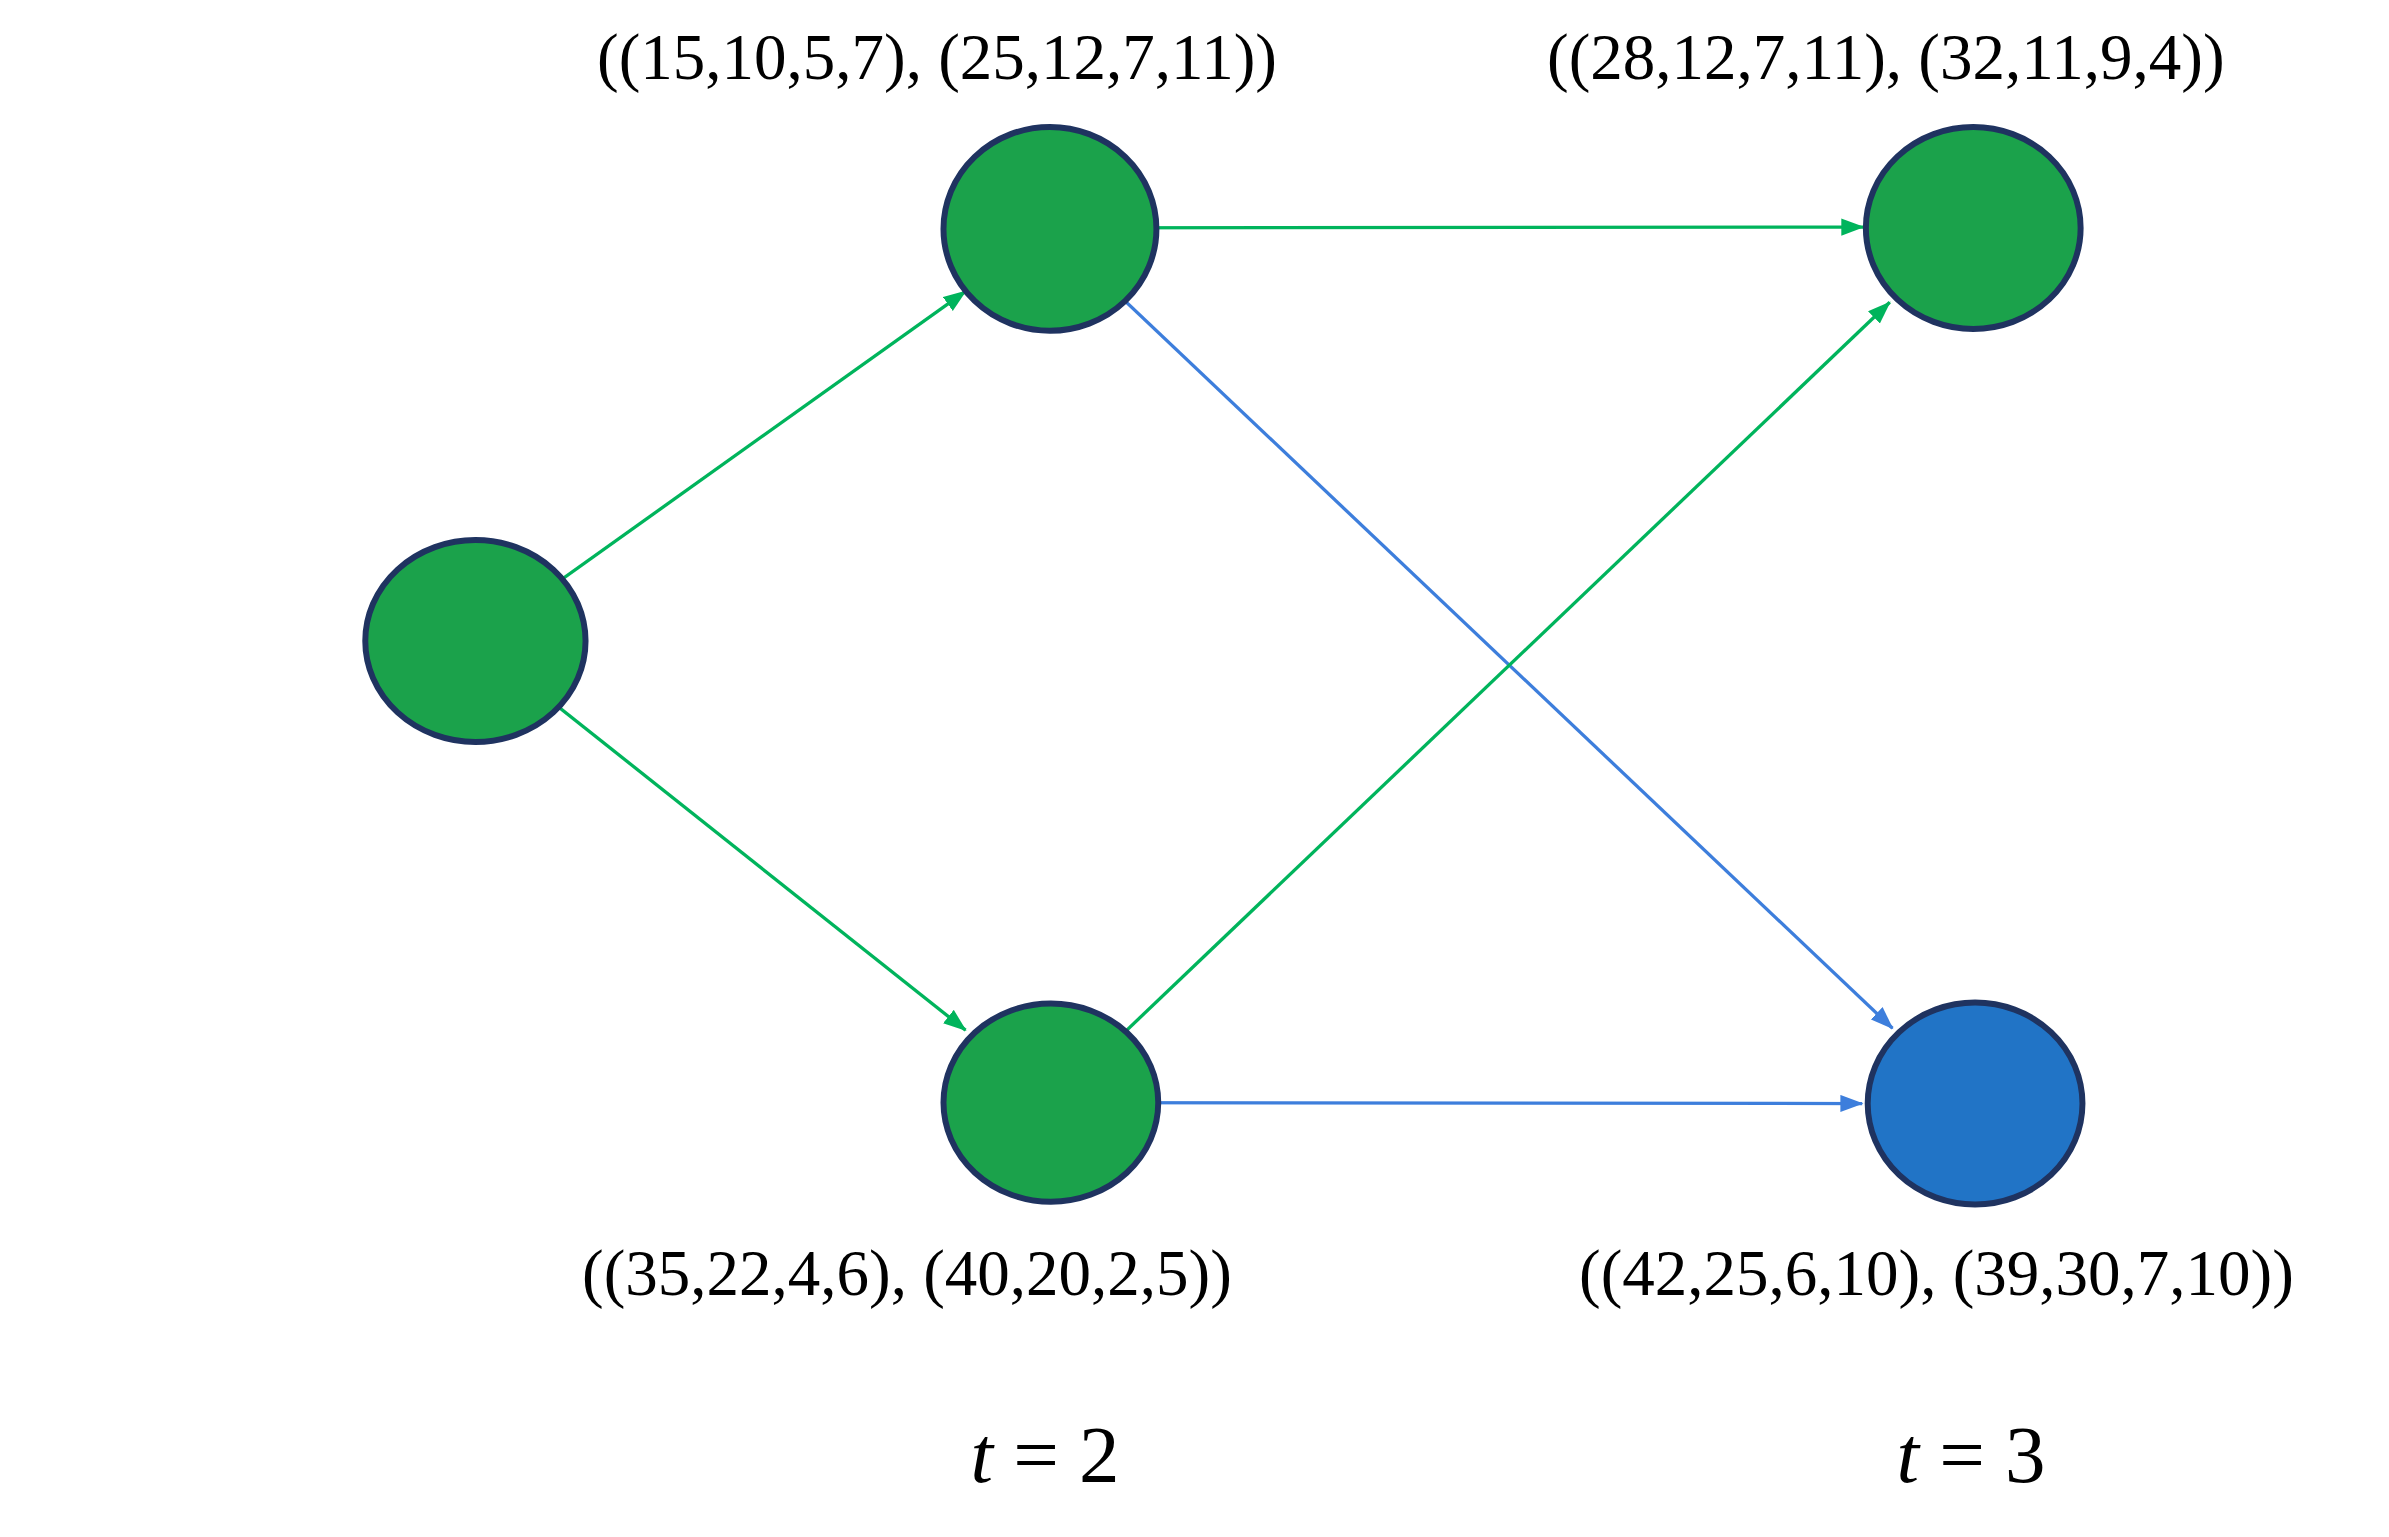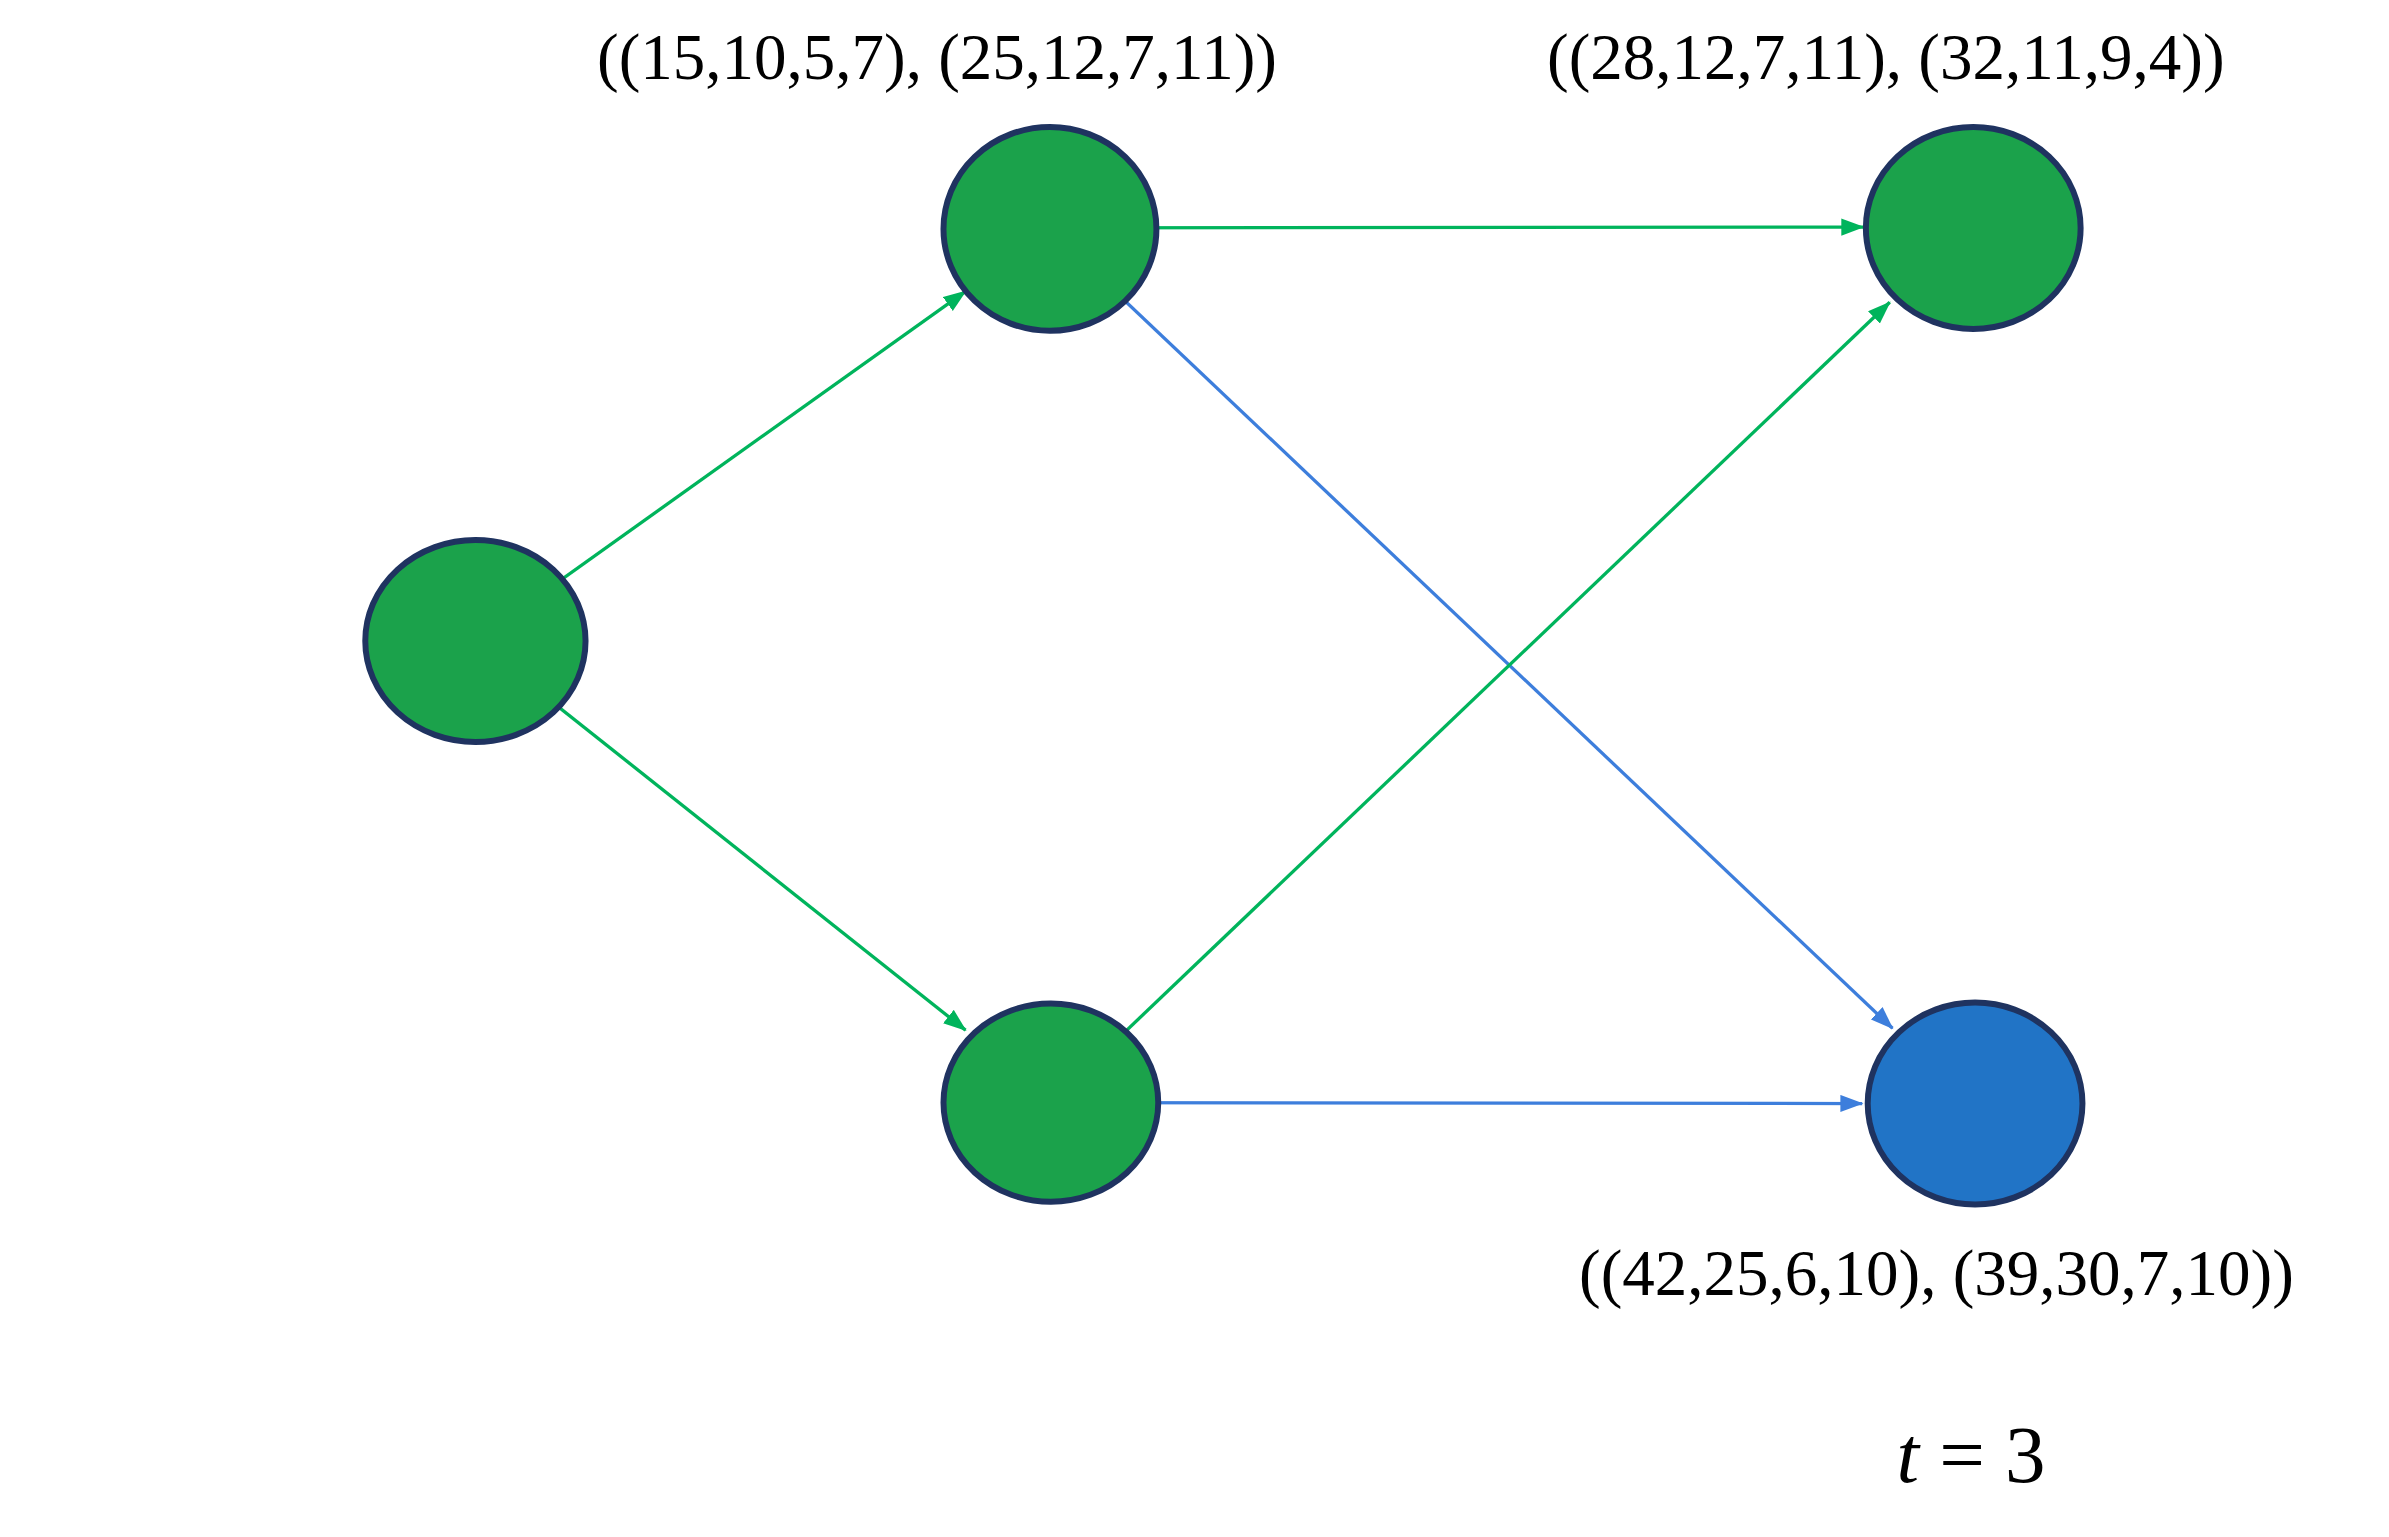--- a/index.html
+++ b/index.html
@@ -91,24 +91,28 @@
       <ellipse class="node node-green" cx="1145" cy="1201" rx="117" ry="108"></ellipse>
       <ellipse class="node node-green" cx="2150" cy="248" rx="117" ry="110"></ellipse>
       <ellipse class="node node-blue" cx="2152" cy="1202" rx="117" ry="110"></ellipse>
     </g>
   </svg>
 
   <div class="scenario-label" style="left:597px; top:25px; width:918px;">((15,10,5,7), (25,12,7,11))</div>
 
   <div class="scenario-label" style="left:1547px; top:25px; width:918px;">((28,12,7,11), (32,11,9,4))</div>
 
+  <div class="scenario-label" style="left:582px; top:1241px; width:918px;">((35,22,4,6), (40,20,2,5))</div>
 
   <div class="scenario-label" style="left:1579px; top:1241px; width:863px;">((42,25,6,10), (39,30,7,10))</div>
 
 
 
+  <div class="time-label" style="left:852px;">
+    <span class="math-italic">t</span><span> = 2</span>
+  </div>
 
   <div class="time-label" style="left:1778px;">
     <span class="math-italic">t</span><span> = 3</span>
   </div>
 
 </div>
 
 
 </body></html>

